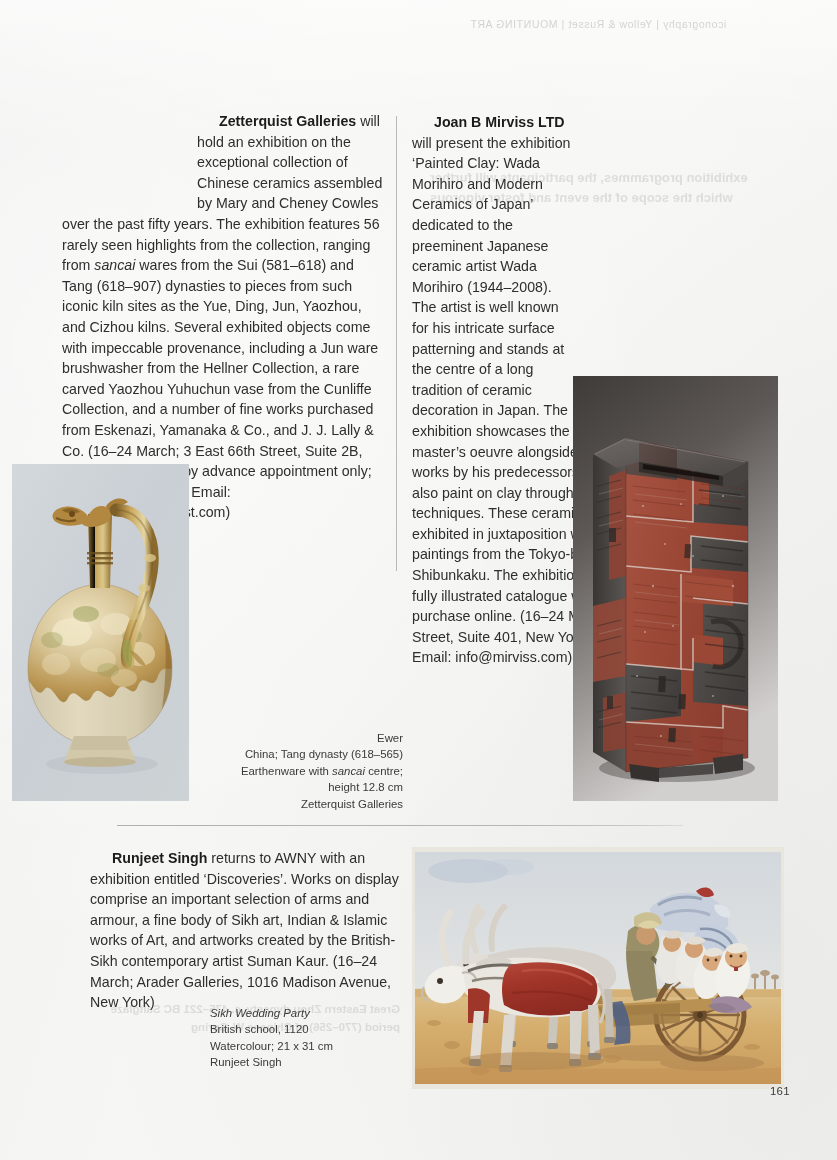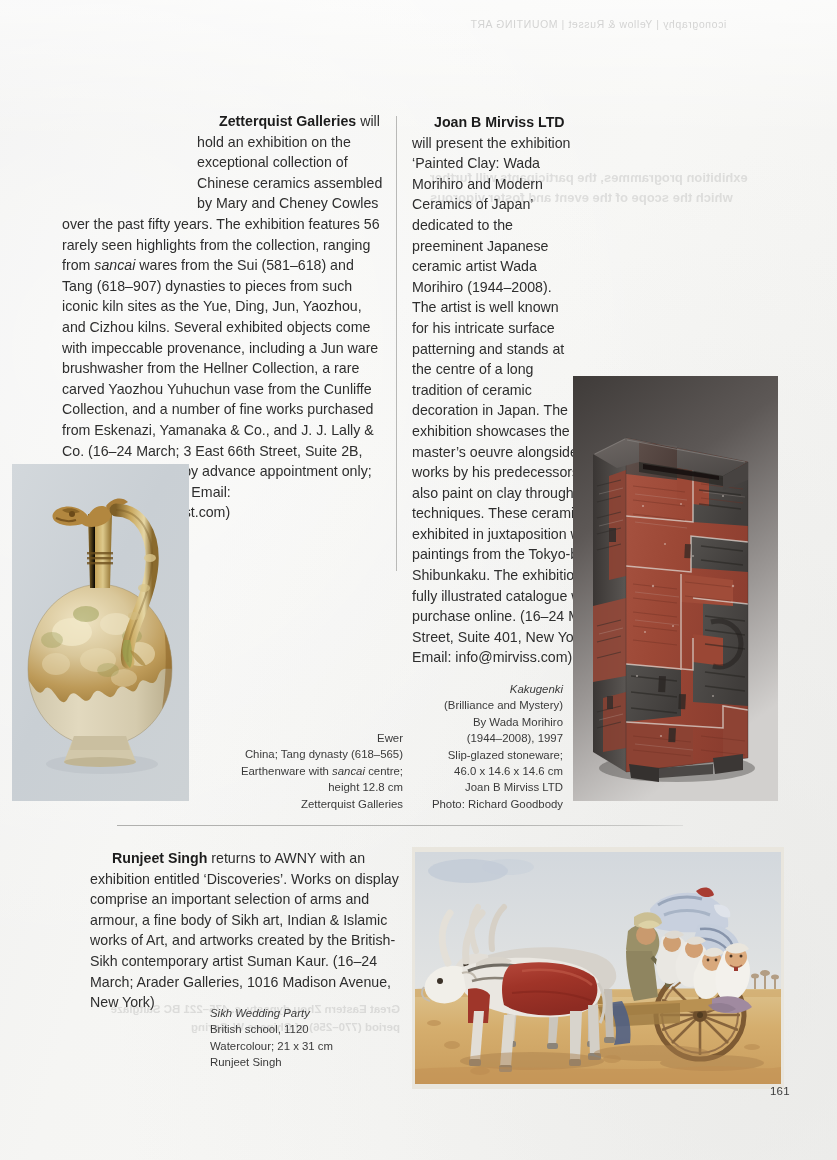--- a/index.html
+++ b/index.html
@@ -649,30 +649,20 @@
   </div>
 
   <div class="caption" id="cap-ewer">
     <div>Ewer</div>
     <div>China; Tang dynasty (618–565)</div>
     <div><span>Earthenware with </span><span class="ci">sancai</span><span> centre;</span></div>
     <div>height 12.8 cm</div>
     <div>Zetterquist Galleries</div>
   </div>
 
-  <div class="caption" id="cap-kaku">
-    <div class="ci">Kakugenki</div>
-    <div>(Brilliance and Mystery)</div>
-    <div>By Wada Morihiro</div>
-    <div>(1944–2008), 1997</div>
-    <div>Slip-glazed stoneware;</div>
-    <div>46.0 x 14.6 x 14.6 cm</div>
-    <div>Joan B Mirviss LTD</div>
-    <div>Photo: Richard Goodbody</div>
-  </div>
 
   <div class="caption" id="cap-sikh">
     <div class="ci">Sikh Wedding Party</div>
     <div>British school, 1120</div>
     <div>Watercolour; 21 x 31 cm</div>
     <div>Runjeet Singh</div>
   </div>
 
   <div class="folio">161</div>
 

